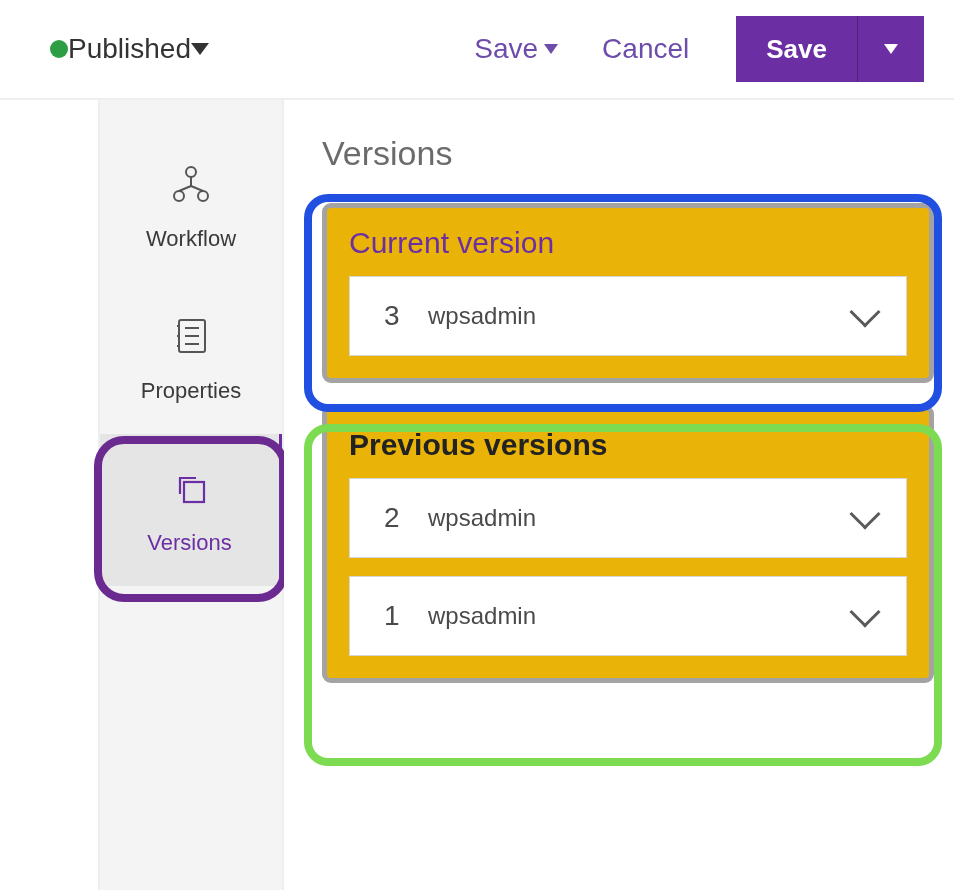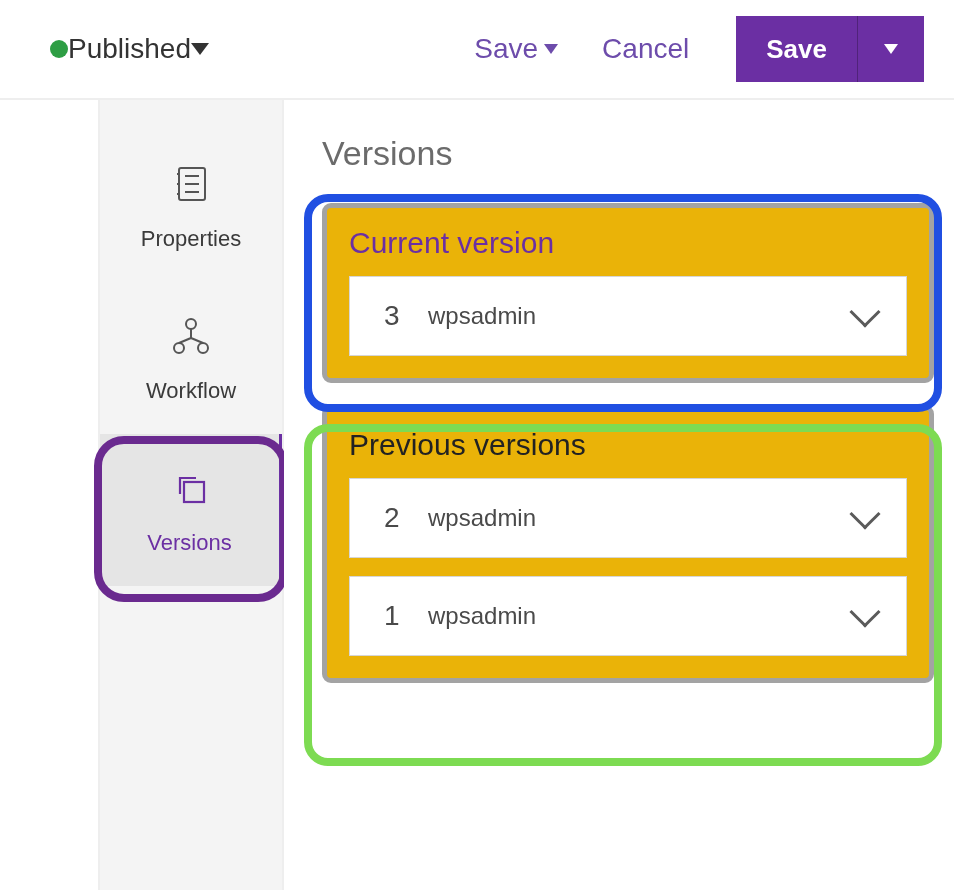--- a/index.html
+++ b/index.html
@@ -155,21 +155,21 @@
     background:#eab308;
     margin-bottom:22px;
     position:relative;
     border-radius:9px;
   }
   .panel-title{
     padding:18px 22px 16px 22px;
     font-size:30px;
   }
   .panel.current .panel-title{color:var(--purple);font-weight:500;}
-  .panel.prev    .panel-title{color:#222;font-weight:400;}
+  .panel.prev    .panel-title{color:#222;font-weight:700;}
 
   .rows{
     padding:0 22px 22px 22px;
     display:flex;flex-direction:column;gap:18px;
   }
   .row{
     background:#fff;
     border:1px solid #d6d6d6;
     height:80px;
     display:flex;align-items:center;
@@ -227,48 +227,48 @@
     <div class="btn-drop">
       <span class="tri-down small" style="color:#fff"></span>
     </div>
   </div>
 </div>
 
 <div class="body">
   <div class="gutter-left"></div>
 
   <div class="side">
+
+    <div class="side-item">
+      <span>
+        <svg viewBox="0 0 48 48" fill="none" stroke="#555" stroke-width="2">
+          <circle cx="24" cy="12" r="5"></circle>
+          <circle cx="12" cy="36" r="5"></circle>
+          <circle cx="36" cy="36" r="5"></circle>
+          <line x1="24" y1="17" x2="24" y2="26"></line>
+          <line x1="24" y1="26" x2="12" y2="31"></line>
+          <line x1="24" y1="26" x2="36" y2="31"></line>
+        </svg>
+      </span>
+      <span class="lbl">Workflow</span>
+    </div>
 
     <div class="side-item">
       <span>
         <svg viewBox="0 0 48 48" fill="none" stroke="#555" stroke-width="2">
           <rect x="12" y="8" width="26" height="32" rx="2"></rect>
           <line x1="18" y1="16" x2="32" y2="16"></line>
           <line x1="18" y1="24" x2="32" y2="24"></line>
           <line x1="18" y1="32" x2="32" y2="32"></line>
           <line x1="10" y1="14" x2="12" y2="14"></line>
           <line x1="10" y1="24" x2="12" y2="24"></line>
           <line x1="10" y1="34" x2="12" y2="34"></line>
         </svg>
       </span>
       <span class="lbl">Properties</span>
-    </div>
-
-    <div class="side-item">
-      <span>
-        <svg viewBox="0 0 48 48" fill="none" stroke="#555" stroke-width="2">
-          <circle cx="24" cy="12" r="5"></circle>
-          <circle cx="12" cy="36" r="5"></circle>
-          <circle cx="36" cy="36" r="5"></circle>
-          <line x1="24" y1="17" x2="24" y2="26"></line>
-          <line x1="24" y1="26" x2="12" y2="31"></line>
-          <line x1="24" y1="26" x2="36" y2="31"></line>
-        </svg>
-      </span>
-      <span class="lbl">Workflow</span>
     </div>
 
     <div class="side-item active">
       <span>
         <svg viewBox="0 0 48 48" fill="none" stroke="var(--purple)" stroke-width="2.2">
           <rect x="18" y="18" width="20" height="20"></rect>
           <polyline points="14,30 14,14 30,14"></polyline>
         </svg>
       </span>
       <span class="lbl" style="color:var(--purple)">Versions</span>

